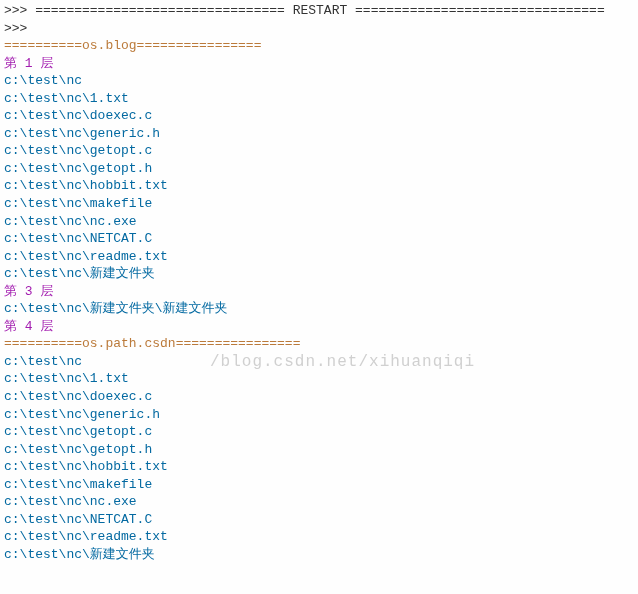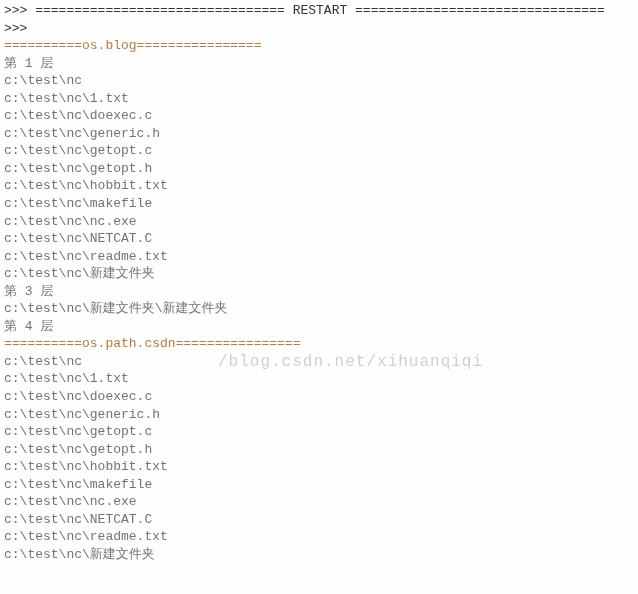--- a/index.html
+++ b/index.html
@@ -7,37 +7,36 @@
       font-family: "Courier New", monospace;
       font-size: 13px;
       line-height: 1.35;
       background: #fefefe;
       padding: 2px 4px;
       width: 638px;
       position: relative;
     }
     .line {
       white-space: pre;
-      color: #737373;
+      color: #0369a1;
     }
     .prompt { color: #333; }
     .header-eq { color: #333; }
     .section-title { color: #bb7a3a; }
-    .layer { color: #737373; }
+    .layer { color: #a21caf; }
     .watermark {
       position: absolute;
       top: 352px;
       left: 210px;
       color: #d0d0d0;
       font-family: "Courier New", monospace;
       font-size: 16px;
       letter-spacing: 1px;
       pointer-events: none;
       z-index: -1;
-      margin-left: 8px;
     }
   </style>
 </head>
 <body>
 
 <div class="watermark">/blog.csdn.net/xihuanqiqi</div>
 
 <div>
   <div class="line header-eq">&gt;&gt;&gt; ================================ RESTART ================================</div>
   <div class="line prompt">&gt;&gt;&gt;</div>

